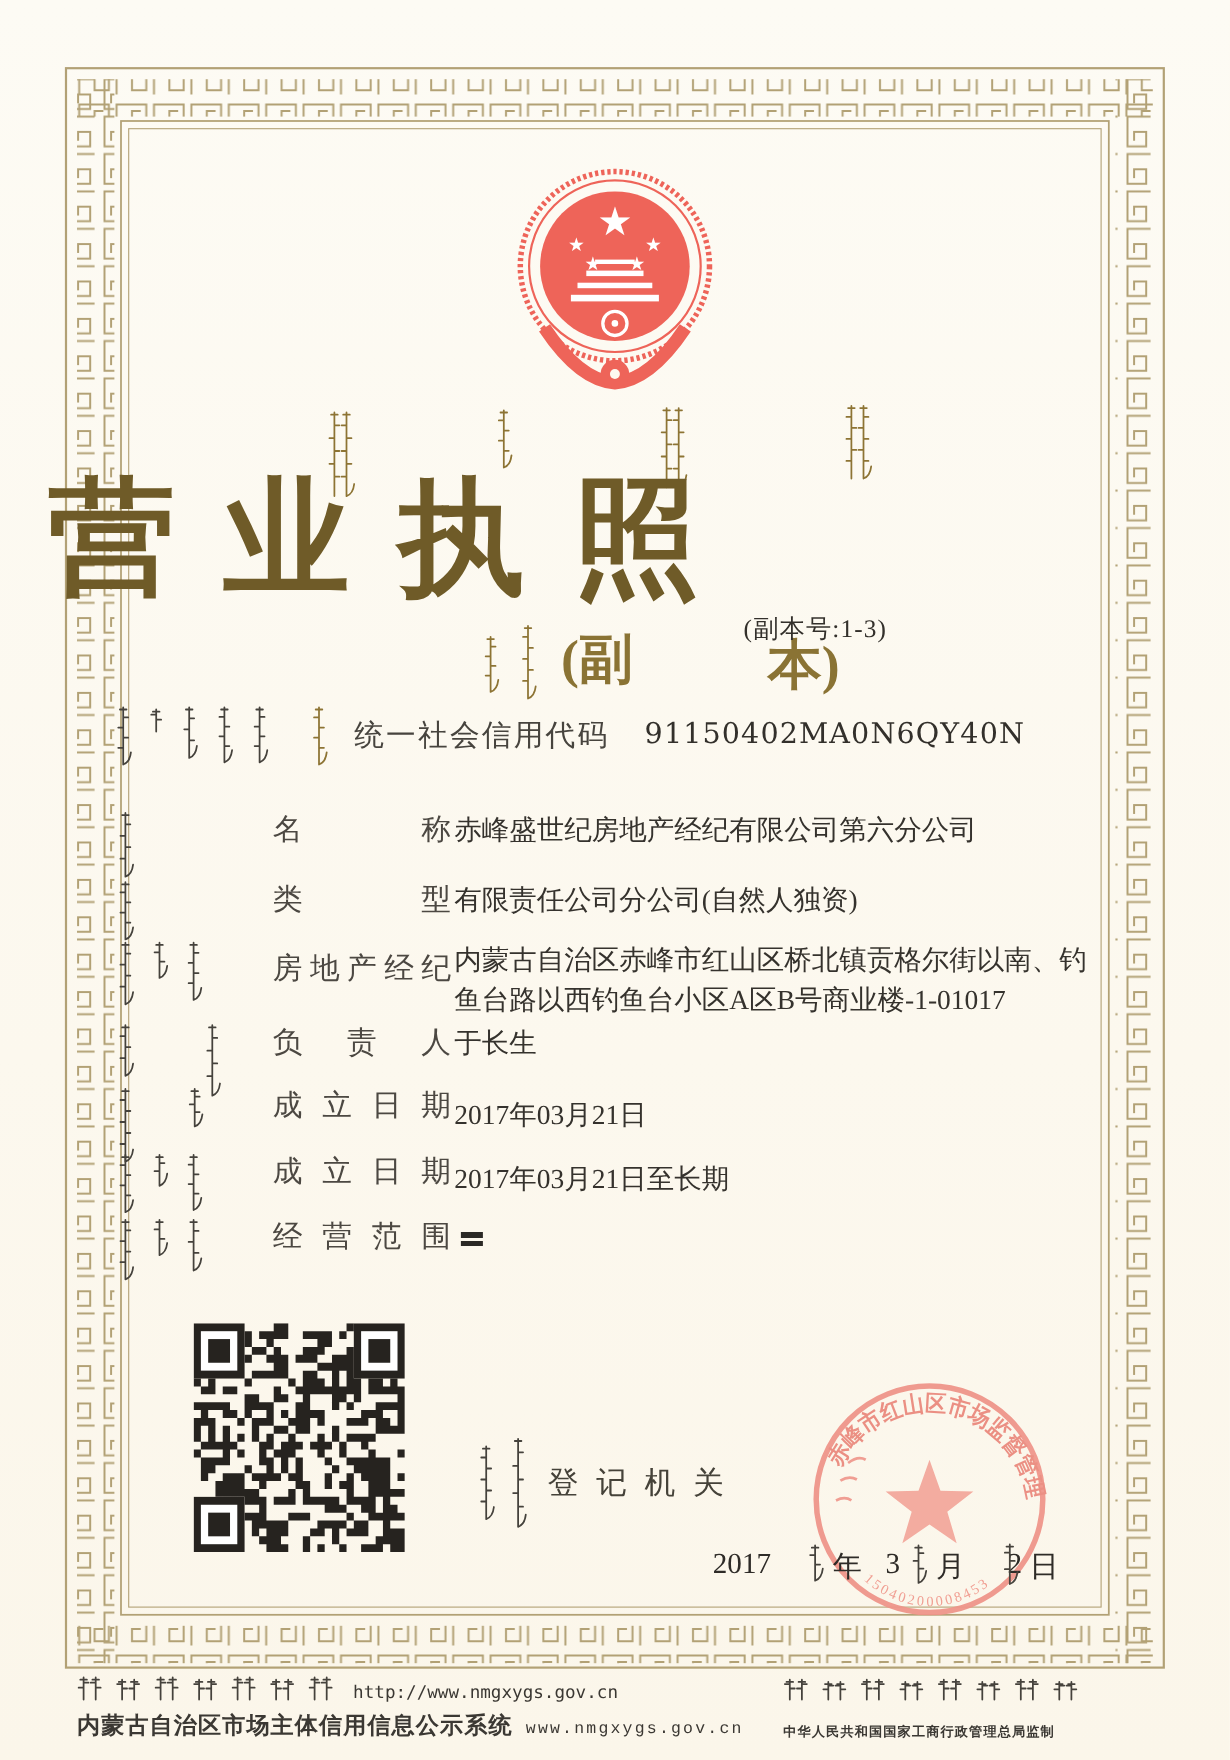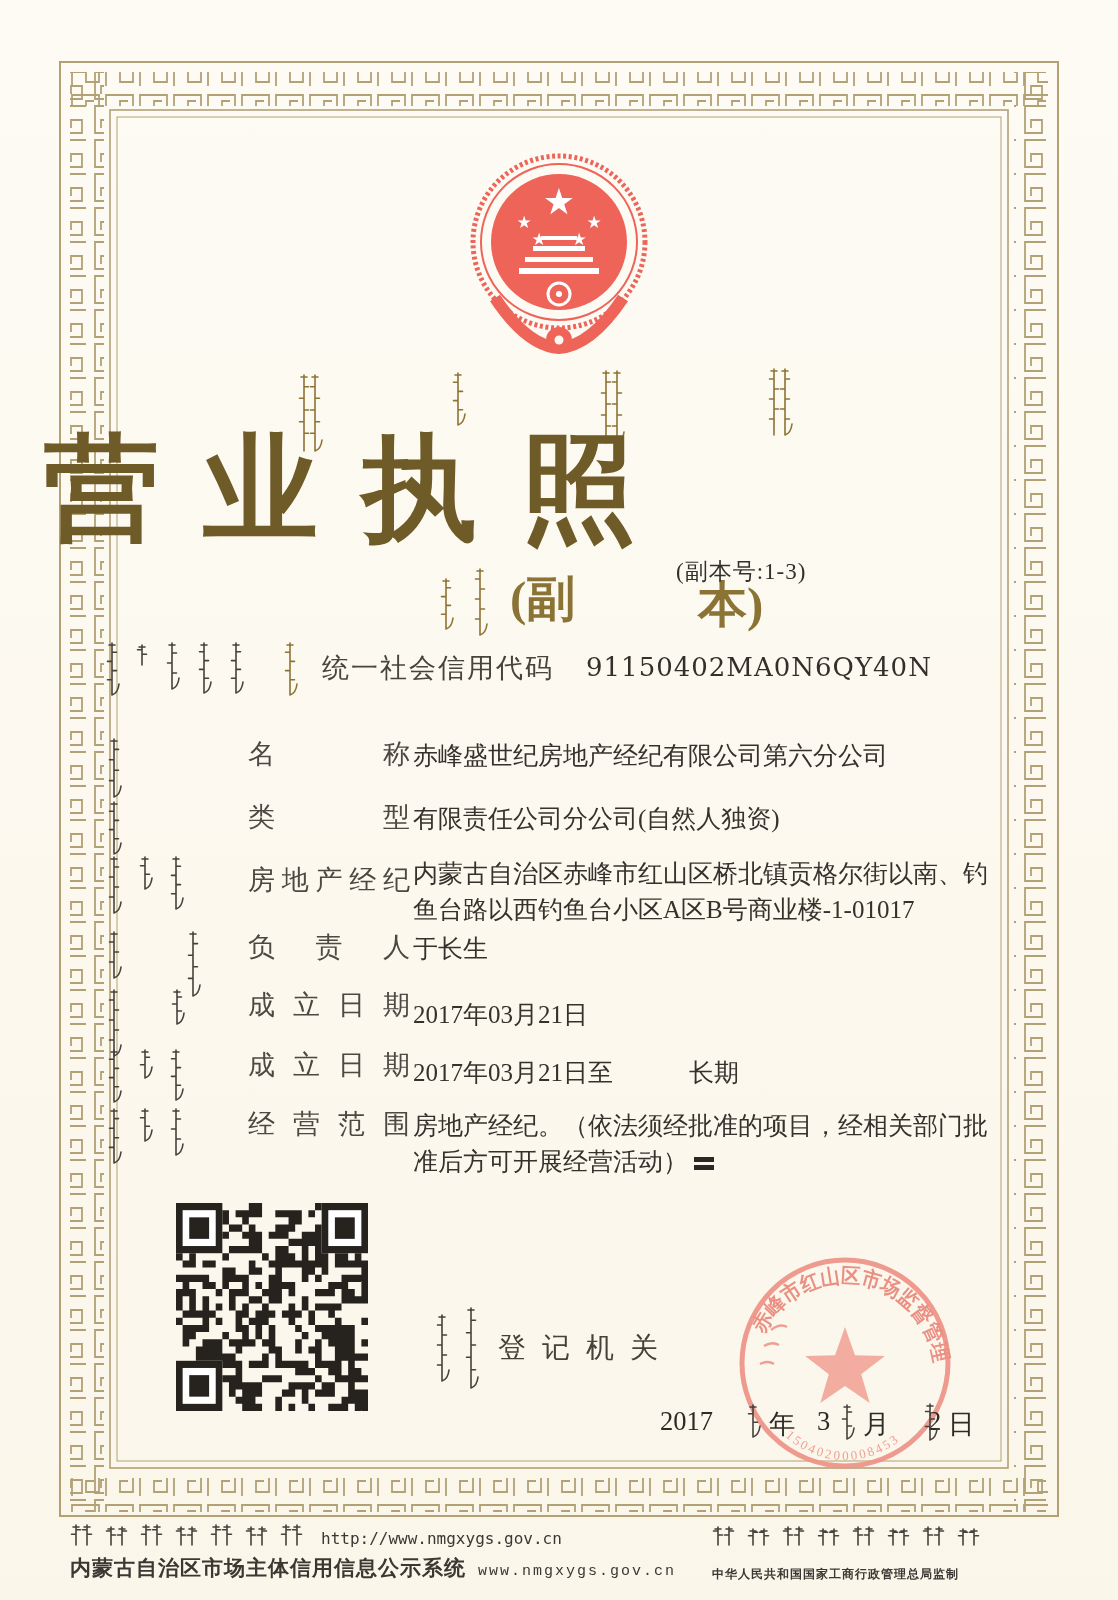--- a/index.html
+++ b/index.html
@@ -15,27 +15,27 @@
          font-size:115px;font-weight:bold;color:#6f5b28;letter-spacing:44px;padding-left:44px;line-height:1.05;}
   .sub-gold{position:absolute;font-size:49px;font-weight:bold;color:#8a7334;}
   .copy-no{position:absolute;font-size:23px;color:#33302b;letter-spacing:1px;}
   .credit-label{font-size:27px;color:#47443e;letter-spacing:2px;}
   .credit-code{font-size:26px;color:#33302b;letter-spacing:1px;font-family:"DejaVu Serif","Liberation Serif",serif;}
   .frow{position:absolute;left:0;top:0;width:1118px;}
   .fgutter{position:absolute;left:108px;top:0;display:flex;gap:14px;align-items:flex-start;}
   .flabel{position:absolute;left:248px;width:162px;font-size:27px;color:#4c4842;
           text-align:justify;text-align-last:justify;}
   .fvalue{position:absolute;left:413px;top:2px;width:586px;font-size:25px;color:#35322d;line-height:1.44;}
-  .extra{margin-left:76px;}
+  .extra{}
   .end-mark{display:inline-block;width:20px;height:13px;margin-left:6px;position:relative;top:0px;
             background:repeating-linear-gradient(#2b2925 0 5px,rgba(0,0,0,0) 5px 8px);}
   .qr{position:absolute;left:176px;top:1203px;width:192px;height:208px;}
   .reg-row{position:absolute;left:436px;top:1302px;height:92px;display:flex;align-items:center;}
   .reg-label{font-size:28px;color:#454239;letter-spacing:16px;margin-left:16px;white-space:nowrap;}
-  .date-row{position:absolute;left:0;top:1406px;width:896px;height:46px;font-size:26.5px;color:#2e2b27;margin-left:12px;}
+  .date-row{position:absolute;left:0;top:1406px;width:896px;height:46px;font-size:26.5px;color:#2e2b27;}
   .date-row span{position:absolute;top:0;}
   .date-row .mg{position:absolute;}
   .foot{color:#3b3833;}
   .mono{font-family:"DejaVu Sans Mono","Liberation Mono",monospace;}
   .seal-svg{position:absolute;left:726px;top:1242px;opacity:.93;}
   .mongrow{display:flex;align-items:flex-end;gap:7px;}
 </style>
 </head>
 <body>
 
@@ -267,21 +267,21 @@
             <path d="M6 3 V35M6 11.7 h-4.5M6 20.3 h4.5M3 5 h6M6 35 q6 -2 7 -11" fill="none" stroke="currentColor" stroke-width="1.6" stroke-linecap="round"></path>
           </svg>
         </span>
       <span class="mg" style="height:52px;">
           <svg width="17" height="52">
             <path d="M6 3 V49M6 13.0 h4.5M6 23.0 h-4.5M6 33.0 h4.5M3 5 h6M6 49 q6 -2 7 -11" fill="none" stroke="currentColor" stroke-width="1.6" stroke-linecap="round"></path>
           </svg>
         </span>
     </div>
     <div class="flabel">经营范围</div>
-    <div class="fvalue"><span>房地产经纪。（依法须经批准的项目，经相关部门批准后方可开展经营活动）</span><span class="end-mark"></span></div>
+    <div class="fvalue"><span class="end-mark"></span></div>
   </div>
 
   <div class="qr"><svg width="192" height="208" viewBox="0 0 191.39999999999998 191.39999999999998" preserveAspectRatio="none">
         <path d="M72.6 0.0h6.6v6.6h-6.6zM79.2 0.0h6.6v6.6h-6.6zM138.6 0.0h6.6v6.6h-6.6zM46.2 6.6h6.6v6.6h-6.6zM59.4 6.6h6.6v6.6h-6.6zM66.0 6.6h6.6v6.6h-6.6zM72.6 6.6h6.6v6.6h-6.6zM79.2 6.6h6.6v6.6h-6.6zM99.0 6.6h6.6v6.6h-6.6zM105.6 6.6h6.6v6.6h-6.6zM112.2 6.6h6.6v6.6h-6.6zM118.8 6.6h6.6v6.6h-6.6zM132.0 6.6h6.6v6.6h-6.6zM46.2 13.2h6.6v6.6h-6.6zM66.0 13.2h6.6v6.6h-6.6zM112.2 13.2h6.6v6.6h-6.6zM118.8 13.2h6.6v6.6h-6.6zM52.8 19.8h6.6v6.6h-6.6zM59.4 19.8h6.6v6.6h-6.6zM72.6 19.8h6.6v6.6h-6.6zM99.0 19.8h6.6v6.6h-6.6zM105.6 19.8h6.6v6.6h-6.6zM112.2 19.8h6.6v6.6h-6.6zM138.6 19.8h6.6v6.6h-6.6zM46.2 26.4h6.6v6.6h-6.6zM66.0 26.4h6.6v6.6h-6.6zM72.6 26.4h6.6v6.6h-6.6zM79.2 26.4h6.6v6.6h-6.6zM92.4 26.4h6.6v6.6h-6.6zM99.0 26.4h6.6v6.6h-6.6zM105.6 26.4h6.6v6.6h-6.6zM125.4 26.4h6.6v6.6h-6.6zM132.0 26.4h6.6v6.6h-6.6zM138.6 26.4h6.6v6.6h-6.6zM72.6 33.0h6.6v6.6h-6.6zM79.2 33.0h6.6v6.6h-6.6zM112.2 33.0h6.6v6.6h-6.6zM118.8 33.0h6.6v6.6h-6.6zM125.4 33.0h6.6v6.6h-6.6zM132.0 33.0h6.6v6.6h-6.6zM138.6 33.0h6.6v6.6h-6.6zM52.8 39.6h6.6v6.6h-6.6zM59.4 39.6h6.6v6.6h-6.6zM66.0 39.6h6.6v6.6h-6.6zM72.6 39.6h6.6v6.6h-6.6zM79.2 39.6h6.6v6.6h-6.6zM99.0 39.6h6.6v6.6h-6.6zM105.6 39.6h6.6v6.6h-6.6zM125.4 39.6h6.6v6.6h-6.6zM138.6 39.6h6.6v6.6h-6.6zM0.0 46.2h6.6v6.6h-6.6zM13.2 46.2h6.6v6.6h-6.6zM46.2 46.2h6.6v6.6h-6.6zM85.8 46.2h6.6v6.6h-6.6zM99.0 46.2h6.6v6.6h-6.6zM105.6 46.2h6.6v6.6h-6.6zM112.2 46.2h6.6v6.6h-6.6zM125.4 46.2h6.6v6.6h-6.6zM138.6 46.2h6.6v6.6h-6.6zM145.2 46.2h6.6v6.6h-6.6zM158.4 46.2h6.6v6.6h-6.6zM165.0 46.2h6.6v6.6h-6.6zM178.2 46.2h6.6v6.6h-6.6zM6.6 52.8h6.6v6.6h-6.6zM13.2 52.8h6.6v6.6h-6.6zM26.4 52.8h6.6v6.6h-6.6zM33.0 52.8h6.6v6.6h-6.6zM72.6 52.8h6.6v6.6h-6.6zM92.4 52.8h6.6v6.6h-6.6zM99.0 52.8h6.6v6.6h-6.6zM105.6 52.8h6.6v6.6h-6.6zM112.2 52.8h6.6v6.6h-6.6zM118.8 52.8h6.6v6.6h-6.6zM125.4 52.8h6.6v6.6h-6.6zM132.0 52.8h6.6v6.6h-6.6zM138.6 52.8h6.6v6.6h-6.6zM145.2 52.8h6.6v6.6h-6.6zM158.4 52.8h6.6v6.6h-6.6zM165.0 52.8h6.6v6.6h-6.6zM171.6 52.8h6.6v6.6h-6.6zM178.2 52.8h6.6v6.6h-6.6zM184.8 52.8h6.6v6.6h-6.6zM46.2 59.4h6.6v6.6h-6.6zM52.8 59.4h6.6v6.6h-6.6zM72.6 59.4h6.6v6.6h-6.6zM79.2 59.4h6.6v6.6h-6.6zM99.0 59.4h6.6v6.6h-6.6zM125.4 59.4h6.6v6.6h-6.6zM132.0 59.4h6.6v6.6h-6.6zM145.2 59.4h6.6v6.6h-6.6zM184.8 59.4h6.6v6.6h-6.6zM0.0 66.0h6.6v6.6h-6.6zM6.6 66.0h6.6v6.6h-6.6zM13.2 66.0h6.6v6.6h-6.6zM19.8 66.0h6.6v6.6h-6.6zM26.4 66.0h6.6v6.6h-6.6zM46.2 66.0h6.6v6.6h-6.6zM52.8 66.0h6.6v6.6h-6.6zM59.4 66.0h6.6v6.6h-6.6zM66.0 66.0h6.6v6.6h-6.6zM92.4 66.0h6.6v6.6h-6.6zM99.0 66.0h6.6v6.6h-6.6zM125.4 66.0h6.6v6.6h-6.6zM138.6 66.0h6.6v6.6h-6.6zM165.0 66.0h6.6v6.6h-6.6zM171.6 66.0h6.6v6.6h-6.6zM178.2 66.0h6.6v6.6h-6.6zM184.8 66.0h6.6v6.6h-6.6zM6.6 72.6h6.6v6.6h-6.6zM26.4 72.6h6.6v6.6h-6.6zM33.0 72.6h6.6v6.6h-6.6zM46.2 72.6h6.6v6.6h-6.6zM66.0 72.6h6.6v6.6h-6.6zM79.2 72.6h6.6v6.6h-6.6zM92.4 72.6h6.6v6.6h-6.6zM99.0 72.6h6.6v6.6h-6.6zM105.6 72.6h6.6v6.6h-6.6zM112.2 72.6h6.6v6.6h-6.6zM151.8 72.6h6.6v6.6h-6.6zM158.4 72.6h6.6v6.6h-6.6zM165.0 72.6h6.6v6.6h-6.6zM184.8 72.6h6.6v6.6h-6.6zM0.0 79.2h6.6v6.6h-6.6zM6.6 79.2h6.6v6.6h-6.6zM13.2 79.2h6.6v6.6h-6.6zM39.6 79.2h6.6v6.6h-6.6zM52.8 79.2h6.6v6.6h-6.6zM59.4 79.2h6.6v6.6h-6.6zM66.0 79.2h6.6v6.6h-6.6zM85.8 79.2h6.6v6.6h-6.6zM92.4 79.2h6.6v6.6h-6.6zM99.0 79.2h6.6v6.6h-6.6zM112.2 79.2h6.6v6.6h-6.6zM138.6 79.2h6.6v6.6h-6.6zM145.2 79.2h6.6v6.6h-6.6zM151.8 79.2h6.6v6.6h-6.6zM165.0 79.2h6.6v6.6h-6.6zM171.6 79.2h6.6v6.6h-6.6zM184.8 79.2h6.6v6.6h-6.6zM0.0 85.8h6.6v6.6h-6.6zM13.2 85.8h6.6v6.6h-6.6zM26.4 85.8h6.6v6.6h-6.6zM52.8 85.8h6.6v6.6h-6.6zM72.6 85.8h6.6v6.6h-6.6zM79.2 85.8h6.6v6.6h-6.6zM92.4 85.8h6.6v6.6h-6.6zM99.0 85.8h6.6v6.6h-6.6zM125.4 85.8h6.6v6.6h-6.6zM165.0 85.8h6.6v6.6h-6.6zM171.6 85.8h6.6v6.6h-6.6zM178.2 85.8h6.6v6.6h-6.6zM184.8 85.8h6.6v6.6h-6.6zM0.0 92.4h6.6v6.6h-6.6zM13.2 92.4h6.6v6.6h-6.6zM26.4 92.4h6.6v6.6h-6.6zM39.6 92.4h6.6v6.6h-6.6zM52.8 92.4h6.6v6.6h-6.6zM66.0 92.4h6.6v6.6h-6.6zM85.8 92.4h6.6v6.6h-6.6zM112.2 92.4h6.6v6.6h-6.6zM125.4 92.4h6.6v6.6h-6.6zM138.6 92.4h6.6v6.6h-6.6zM145.2 92.4h6.6v6.6h-6.6zM151.8 92.4h6.6v6.6h-6.6zM158.4 92.4h6.6v6.6h-6.6zM6.6 99.0h6.6v6.6h-6.6zM13.2 99.0h6.6v6.6h-6.6zM19.8 99.0h6.6v6.6h-6.6zM26.4 99.0h6.6v6.6h-6.6zM33.0 99.0h6.6v6.6h-6.6zM59.4 99.0h6.6v6.6h-6.6zM66.0 99.0h6.6v6.6h-6.6zM79.2 99.0h6.6v6.6h-6.6zM85.8 99.0h6.6v6.6h-6.6zM92.4 99.0h6.6v6.6h-6.6zM105.6 99.0h6.6v6.6h-6.6zM112.2 99.0h6.6v6.6h-6.6zM118.8 99.0h6.6v6.6h-6.6zM132.0 99.0h6.6v6.6h-6.6zM151.8 99.0h6.6v6.6h-6.6zM0.0 105.6h6.6v6.6h-6.6zM26.4 105.6h6.6v6.6h-6.6zM39.6 105.6h6.6v6.6h-6.6zM59.4 105.6h6.6v6.6h-6.6zM72.6 105.6h6.6v6.6h-6.6zM79.2 105.6h6.6v6.6h-6.6zM85.8 105.6h6.6v6.6h-6.6zM112.2 105.6h6.6v6.6h-6.6zM132.0 105.6h6.6v6.6h-6.6zM158.4 105.6h6.6v6.6h-6.6zM184.8 105.6h6.6v6.6h-6.6zM6.6 112.2h6.6v6.6h-6.6zM13.2 112.2h6.6v6.6h-6.6zM19.8 112.2h6.6v6.6h-6.6zM26.4 112.2h6.6v6.6h-6.6zM59.4 112.2h6.6v6.6h-6.6zM66.0 112.2h6.6v6.6h-6.6zM79.2 112.2h6.6v6.6h-6.6zM92.4 112.2h6.6v6.6h-6.6zM118.8 112.2h6.6v6.6h-6.6zM138.6 112.2h6.6v6.6h-6.6zM145.2 112.2h6.6v6.6h-6.6zM151.8 112.2h6.6v6.6h-6.6zM158.4 112.2h6.6v6.6h-6.6zM165.0 112.2h6.6v6.6h-6.6zM171.6 112.2h6.6v6.6h-6.6zM6.6 118.8h6.6v6.6h-6.6zM13.2 118.8h6.6v6.6h-6.6zM46.2 118.8h6.6v6.6h-6.6zM66.0 118.8h6.6v6.6h-6.6zM79.2 118.8h6.6v6.6h-6.6zM92.4 118.8h6.6v6.6h-6.6zM125.4 118.8h6.6v6.6h-6.6zM145.2 118.8h6.6v6.6h-6.6zM151.8 118.8h6.6v6.6h-6.6zM158.4 118.8h6.6v6.6h-6.6zM165.0 118.8h6.6v6.6h-6.6zM171.6 118.8h6.6v6.6h-6.6zM6.6 125.4h6.6v6.6h-6.6zM26.4 125.4h6.6v6.6h-6.6zM33.0 125.4h6.6v6.6h-6.6zM39.6 125.4h6.6v6.6h-6.6zM52.8 125.4h6.6v6.6h-6.6zM59.4 125.4h6.6v6.6h-6.6zM66.0 125.4h6.6v6.6h-6.6zM72.6 125.4h6.6v6.6h-6.6zM85.8 125.4h6.6v6.6h-6.6zM92.4 125.4h6.6v6.6h-6.6zM118.8 125.4h6.6v6.6h-6.6zM138.6 125.4h6.6v6.6h-6.6zM151.8 125.4h6.6v6.6h-6.6zM158.4 125.4h6.6v6.6h-6.6zM165.0 125.4h6.6v6.6h-6.6zM171.6 125.4h6.6v6.6h-6.6zM184.8 125.4h6.6v6.6h-6.6zM19.8 132.0h6.6v6.6h-6.6zM26.4 132.0h6.6v6.6h-6.6zM33.0 132.0h6.6v6.6h-6.6zM39.6 132.0h6.6v6.6h-6.6zM59.4 132.0h6.6v6.6h-6.6zM92.4 132.0h6.6v6.6h-6.6zM99.0 132.0h6.6v6.6h-6.6zM118.8 132.0h6.6v6.6h-6.6zM132.0 132.0h6.6v6.6h-6.6zM138.6 132.0h6.6v6.6h-6.6zM158.4 132.0h6.6v6.6h-6.6zM165.0 132.0h6.6v6.6h-6.6zM171.6 132.0h6.6v6.6h-6.6zM19.8 138.6h6.6v6.6h-6.6zM26.4 138.6h6.6v6.6h-6.6zM33.0 138.6h6.6v6.6h-6.6zM39.6 138.6h6.6v6.6h-6.6zM46.2 138.6h6.6v6.6h-6.6zM52.8 138.6h6.6v6.6h-6.6zM85.8 138.6h6.6v6.6h-6.6zM99.0 138.6h6.6v6.6h-6.6zM138.6 138.6h6.6v6.6h-6.6zM158.4 138.6h6.6v6.6h-6.6zM165.0 138.6h6.6v6.6h-6.6zM171.6 138.6h6.6v6.6h-6.6zM178.2 138.6h6.6v6.6h-6.6zM184.8 138.6h6.6v6.6h-6.6zM46.2 145.2h6.6v6.6h-6.6zM52.8 145.2h6.6v6.6h-6.6zM59.4 145.2h6.6v6.6h-6.6zM72.6 145.2h6.6v6.6h-6.6zM79.2 145.2h6.6v6.6h-6.6zM85.8 145.2h6.6v6.6h-6.6zM99.0 145.2h6.6v6.6h-6.6zM105.6 145.2h6.6v6.6h-6.6zM112.2 145.2h6.6v6.6h-6.6zM118.8 145.2h6.6v6.6h-6.6zM125.4 145.2h6.6v6.6h-6.6zM138.6 145.2h6.6v6.6h-6.6zM145.2 145.2h6.6v6.6h-6.6zM151.8 145.2h6.6v6.6h-6.6zM158.4 145.2h6.6v6.6h-6.6zM171.6 145.2h6.6v6.6h-6.6zM59.4 151.8h6.6v6.6h-6.6zM118.8 151.8h6.6v6.6h-6.6zM125.4 151.8h6.6v6.6h-6.6zM132.0 151.8h6.6v6.6h-6.6zM151.8 151.8h6.6v6.6h-6.6zM158.4 151.8h6.6v6.6h-6.6zM171.6 151.8h6.6v6.6h-6.6zM178.2 151.8h6.6v6.6h-6.6zM46.2 158.4h6.6v6.6h-6.6zM52.8 158.4h6.6v6.6h-6.6zM59.4 158.4h6.6v6.6h-6.6zM85.8 158.4h6.6v6.6h-6.6zM92.4 158.4h6.6v6.6h-6.6zM99.0 158.4h6.6v6.6h-6.6zM138.6 158.4h6.6v6.6h-6.6zM158.4 158.4h6.6v6.6h-6.6zM165.0 158.4h6.6v6.6h-6.6zM171.6 158.4h6.6v6.6h-6.6zM178.2 158.4h6.6v6.6h-6.6zM184.8 158.4h6.6v6.6h-6.6zM52.8 165.0h6.6v6.6h-6.6zM59.4 165.0h6.6v6.6h-6.6zM66.0 165.0h6.6v6.6h-6.6zM72.6 165.0h6.6v6.6h-6.6zM79.2 165.0h6.6v6.6h-6.6zM112.2 165.0h6.6v6.6h-6.6zM118.8 165.0h6.6v6.6h-6.6zM125.4 165.0h6.6v6.6h-6.6zM132.0 165.0h6.6v6.6h-6.6zM145.2 165.0h6.6v6.6h-6.6zM151.8 165.0h6.6v6.6h-6.6zM171.6 165.0h6.6v6.6h-6.6zM52.8 171.6h6.6v6.6h-6.6zM66.0 171.6h6.6v6.6h-6.6zM72.6 171.6h6.6v6.6h-6.6zM79.2 171.6h6.6v6.6h-6.6zM105.6 171.6h6.6v6.6h-6.6zM112.2 171.6h6.6v6.6h-6.6zM125.4 171.6h6.6v6.6h-6.6zM138.6 171.6h6.6v6.6h-6.6zM145.2 171.6h6.6v6.6h-6.6zM151.8 171.6h6.6v6.6h-6.6zM171.6 171.6h6.6v6.6h-6.6zM178.2 171.6h6.6v6.6h-6.6zM184.8 171.6h6.6v6.6h-6.6zM59.4 178.2h6.6v6.6h-6.6zM66.0 178.2h6.6v6.6h-6.6zM72.6 178.2h6.6v6.6h-6.6zM99.0 178.2h6.6v6.6h-6.6zM125.4 178.2h6.6v6.6h-6.6zM165.0 178.2h6.6v6.6h-6.6zM171.6 178.2h6.6v6.6h-6.6zM178.2 178.2h6.6v6.6h-6.6zM184.8 178.2h6.6v6.6h-6.6zM66.0 184.8h6.6v6.6h-6.6zM72.6 184.8h6.6v6.6h-6.6zM79.2 184.8h6.6v6.6h-6.6zM99.0 184.8h6.6v6.6h-6.6zM112.2 184.8h6.6v6.6h-6.6zM132.0 184.8h6.6v6.6h-6.6zM151.8 184.8h6.6v6.6h-6.6zM158.4 184.8h6.6v6.6h-6.6zM165.0 184.8h6.6v6.6h-6.6zM178.2 184.8h6.6v6.6h-6.6zM184.8 184.8h6.6v6.6h-6.6z" fill="#26231f"></path>
         <rect x="0" y="0" width="46.199999999999996" height="46.199999999999996" fill="#26231f"></rect>
         <rect x="6.6" y="6.6" width="33" height="33" fill="#fff"></rect>
         <rect x="13.2" y="13.2" width="19.799999999999997" height="19.799999999999997" fill="#26231f"></rect>
         <rect x="145.2" y="0" width="46.199999999999996" height="46.199999999999996" fill="#26231f"></rect>
         <rect x="151.79999999999998" y="6.6" width="33" height="33" fill="#fff"></rect>
         <rect x="158.39999999999998" y="13.2" width="19.799999999999997" height="19.799999999999997" fill="#26231f"></rect>

